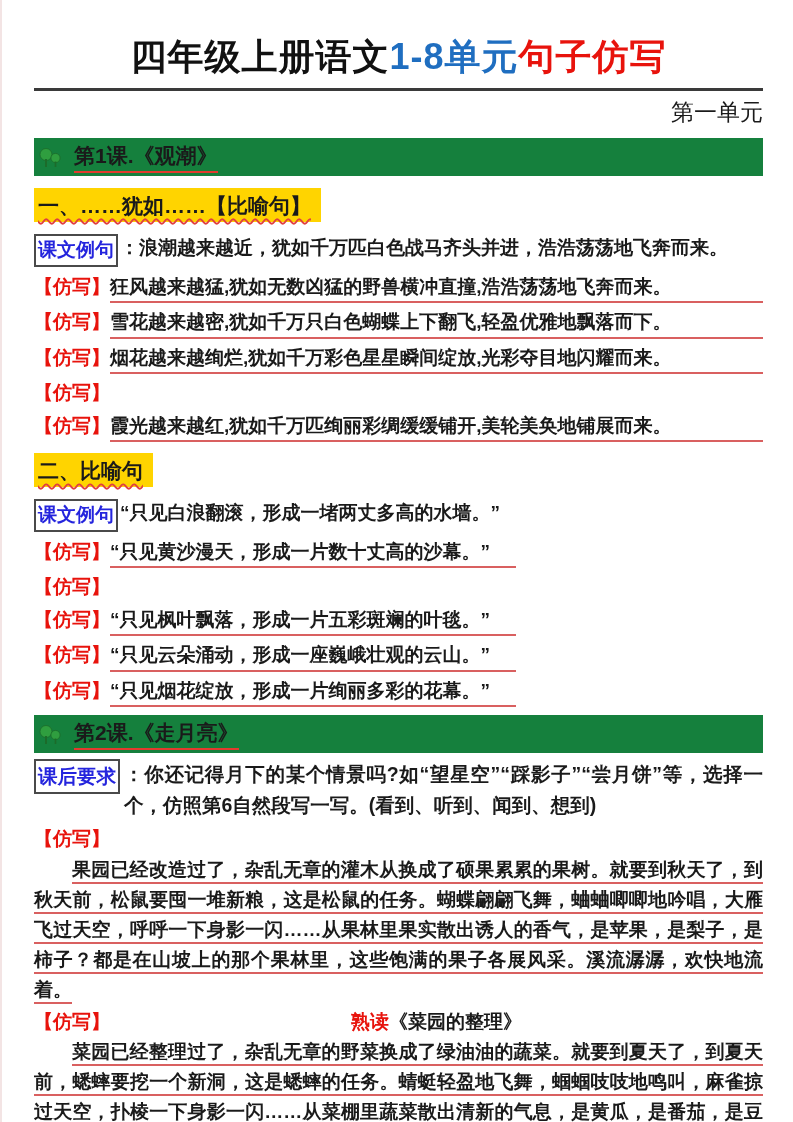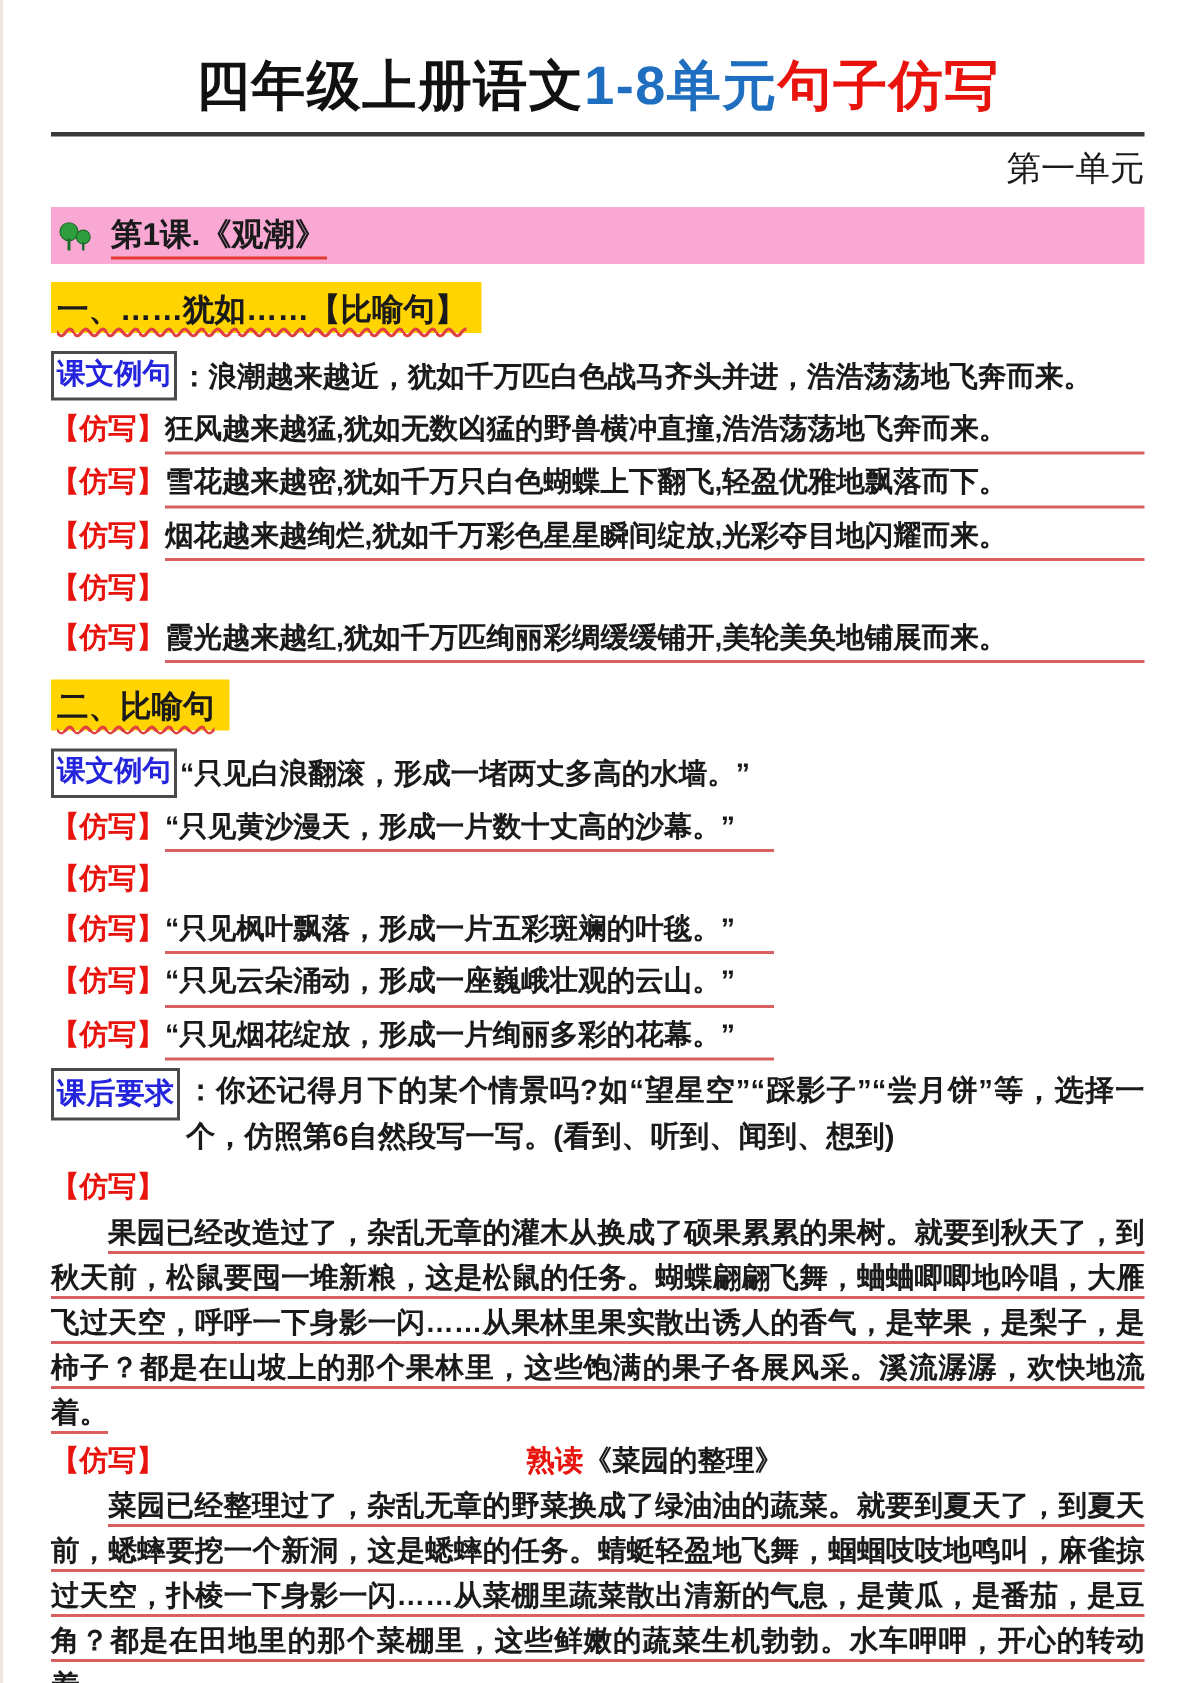--- a/index.html
+++ b/index.html
@@ -10,31 +10,31 @@
     color:#1a1a1a;position:relative;overflow:hidden;
     border-left:2px solid #f3e4e4;
   }
   .title{text-align:center;font-size:36px;font-weight:800;letter-spacing:1px;margin:3px 0 4px;white-space:nowrap;}
   .title .t-black{color:#111;}
   .title .t-blue{color:#1f6ec0;}
   .title .t-red{color:#e8130c;}
   .rule{border:none;border-top:3px solid #3a3a3a;margin:6px 0 4px;}
   .unit{text-align:right;font-size:23px;font-weight:500;margin:6px 0 10px;}
   .lesson-header{
-    background:#f9a8d4;display:flex;align-items:center;gap:12px;
+    background:#15803d;display:flex;align-items:center;gap:12px;
     padding:4px 6px 3px 4px;margin:4px 0 6px;font-size:21px;font-weight:700;
   }
   .lesson-header .lh-text{border-bottom:2px solid #e23b2e;padding-bottom:1px;}
   .tree{width:24px;height:24px;flex:0 0 auto;}
   .yellow-heading{
     display:inline-block;background:#ffd400;font-size:21px;font-weight:700;
     padding:4px 10px 2px 4px;margin:6px 0 4px;
   }
   .yellow-heading .yh-text{text-decoration:underline wavy #e04040 2px;text-underline-offset:5px;}
-  .example-row{display:flex;align-items:flex-end;font-size:19px;font-weight:700;margin:8px 0 6px;line-height:1.5;}
+  .example-row{display:flex;align-items:flex-start;font-size:19px;font-weight:700;margin:8px 0 6px;line-height:1.5;}
   .label-box{
     color:#2424dd;border:2px solid #4a4a4a;padding:0 2px;white-space:nowrap;
     flex:0 0 auto;margin-right:2px;
   }
   .colon{flex:0 0 auto;}
   .example-text{flex:1;}
   .imit-row{display:flex;align-items:flex-start;font-size:19px;font-weight:700;margin:5px 0;line-height:1.45;}
   .imit-label{color:#e8130c;white-space:nowrap;flex:0 0 auto;}
   .imit-text{border-bottom:2px solid #d96060;padding-bottom:1px;}
   .imit-text.fill{flex:1;}
@@ -131,20 +131,30 @@
   <div class="imit-row">
     <span class="imit-label">【仿写】</span>
     <span class="imit-text part">“只见云朵涌动，形成一座巍峨壮观的云山。”</span>
   </div>
   <div class="imit-row">
     <span class="imit-label">【仿写】</span>
     <span class="imit-text part">“只见烟花绽放，形成一片绚丽多彩的花幕。”</span>
   </div>
 
   
+  <div class="lesson-header" style="margin-top:8px;">
+    <svg class="tree" viewBox="0 0 24 24">
+      <circle cx="8" cy="8.5" r="6" fill="#2f9e3f"></circle>
+      <circle cx="8" cy="8.5" r="6" fill="none" stroke="#1c6b2a" stroke-width="0.8"></circle>
+      <rect x="7" y="13" width="2" height="8" fill="#1c6b2a"></rect>
+      <circle cx="17.5" cy="12" r="4.6" fill="#2f9e3f" stroke="#1c6b2a" stroke-width="0.8"></circle>
+      <rect x="16.7" y="15.5" width="1.6" height="5.5" fill="#1c6b2a"></rect>
+    </svg>
+    <span class="lh-text">第2课.《走月亮》</span>
+  </div>
 
   <div class="req-row">
     <span class="label-box">课后要求</span><span class="colon">：</span><span>你还记得月下的某个情景吗?如“望星空”“踩影子”“尝月饼”等，选择一个，仿照第6自然段写一写。(看到、听到、闻到、想到)</span>
   </div>
 
   <div class="readout-row">
     <span class="imit-label">【仿写】</span>
   </div>
 
   <div class="passage">果园已经改造过了，杂乱无章的灌木从换成了硕果累累的果树。就要到秋天了，到秋天前，松鼠要囤一堆新粮，这是松鼠的任务。蝴蝶翩翩飞舞，蛐蛐唧唧地吟唱，大雁飞过天空，呼呼一下身影一闪……从果林里果实散出诱人的香气，是苹果，是梨子，是柿子？都是在山坡上的那个果林里，这些饱满的果子各展风采。溪流潺潺，欢快地流着。</div>

